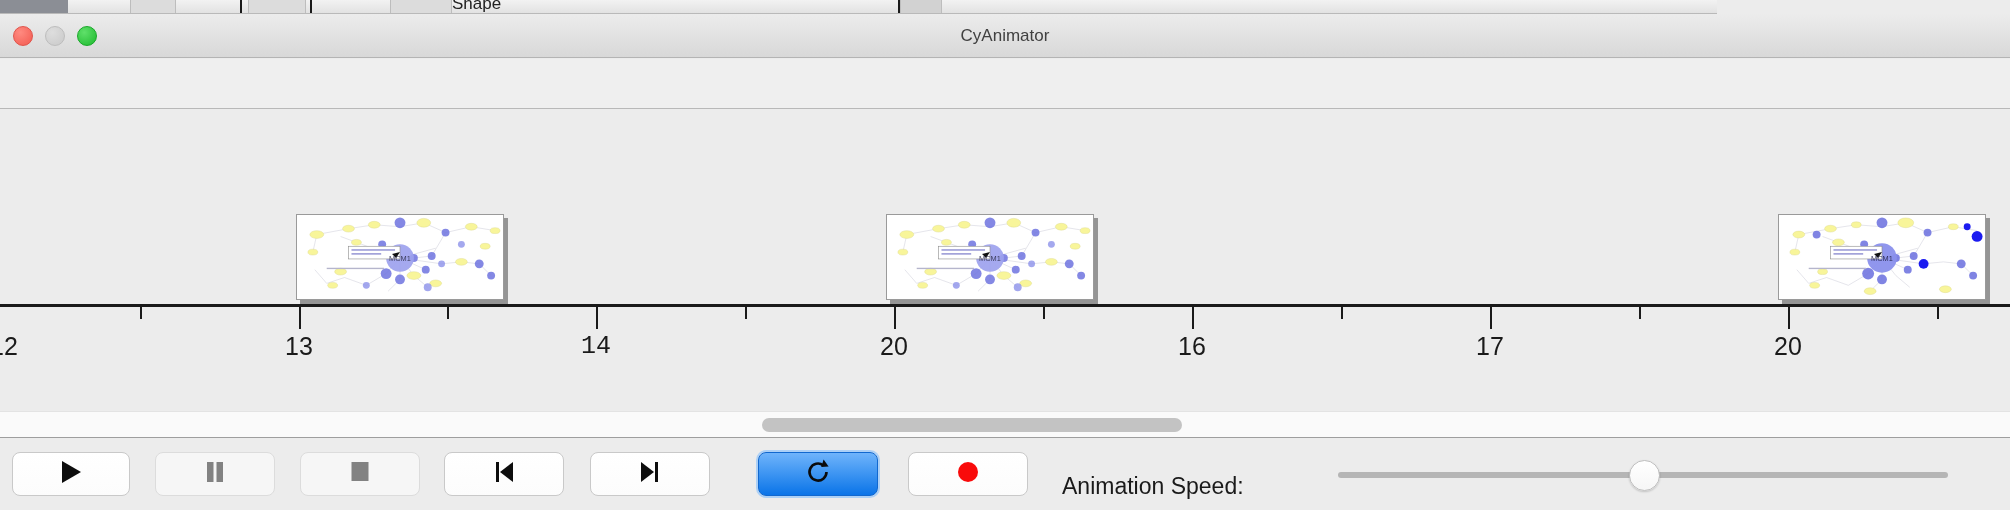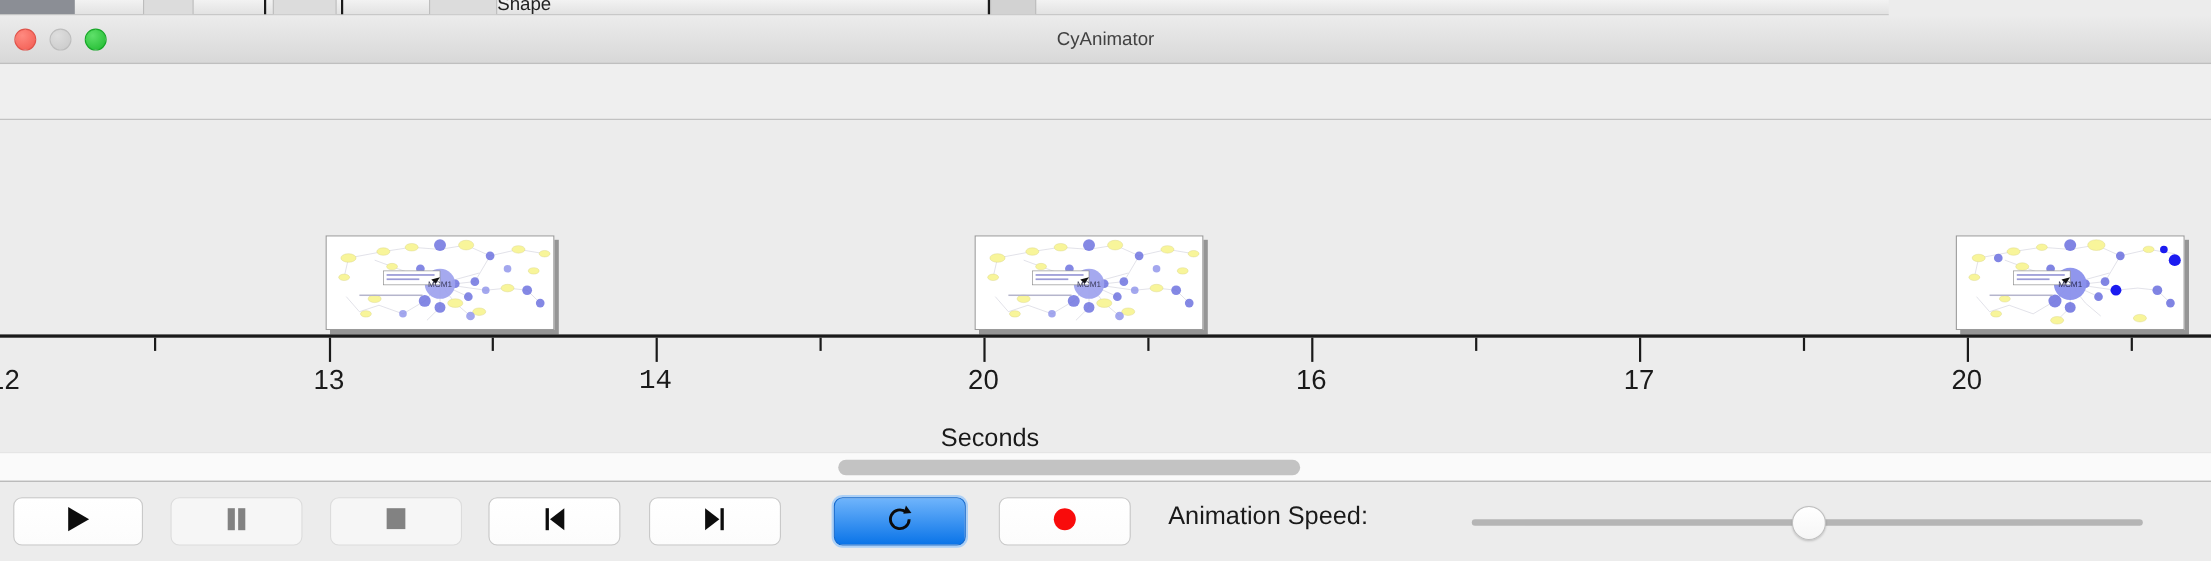--- a/index.html
+++ b/index.html
@@ -137,21 +137,21 @@
   }
   #ctl-play    { left: 12px;  width: 118px; }
   #ctl-pause   { left: 155px; width: 120px; }
   #ctl-stop    { left: 300px; width: 120px; }
   #ctl-first   { left: 444px; width: 120px; }
   #ctl-last    { left: 590px; width: 120px; }
   #ctl-loop    { left: 758px; width: 120px; }
   #ctl-record  { left: 908px; width: 120px; }
 
   #speed-label {
-    position: absolute; left: 1062px; top: 8px; height: 44px; line-height: 44px;
+    position: absolute; left: 1062px; top: 26px; height: 44px; line-height: 44px;
     font-size: 23px; color: #1a1a1a; white-space: nowrap;
   }
   #speed-slider {
     position: absolute; left: 1338px; top: 34px; width: 610px; height: 6px;
     background: #b5b5b5; border-radius: 3px; cursor: pointer;
   }
   #speed-thumb {
     position: absolute; left: 1629px; top: 22px; width: 31px; height: 31px;
     border-radius: 50%; background: linear-gradient(#ffffff, #f6f6f6);
     border: 1px solid #bfbfbf; box-shadow: 0 1px 2px rgba(0,0,0,0.18);
@@ -404,23 +404,20 @@
     <div class="tick major" style="left:1788px;"></div>
 
     <div class="tick-label" style="left:4px;">12</div>
     <div class="tick-label" style="left:299px;">13</div>
     <div class="tick-label" style="left:596px;font-family:Liberation Mono, monospace;">14</div>
     <div class="tick-label" style="left:894px;">20</div>
     <div class="tick-label" style="left:1192px;">16</div>
     <div class="tick-label" style="left:1490px;">17</div>
     <div class="tick-label" style="left:1788px;">20</div>
 
-    <div id="axis-label">
-      <span>Seconds</span>
-    </div>
   </div>
 </div>
 
 <div id="hscroll">
   <div id="hscroll-thumb"></div>
 </div>
 
 <div id="controls">
 
   <div class="ctl" id="ctl-play">

